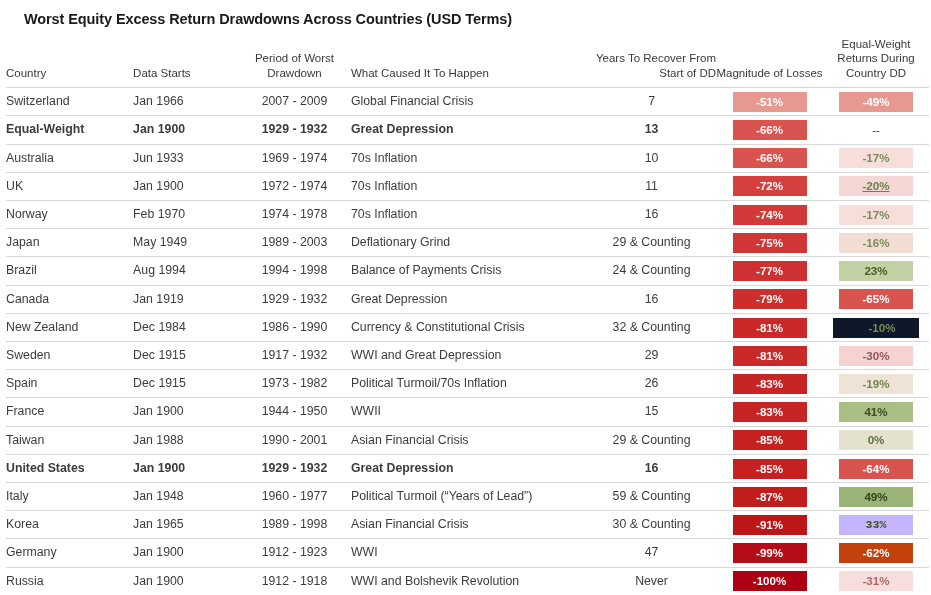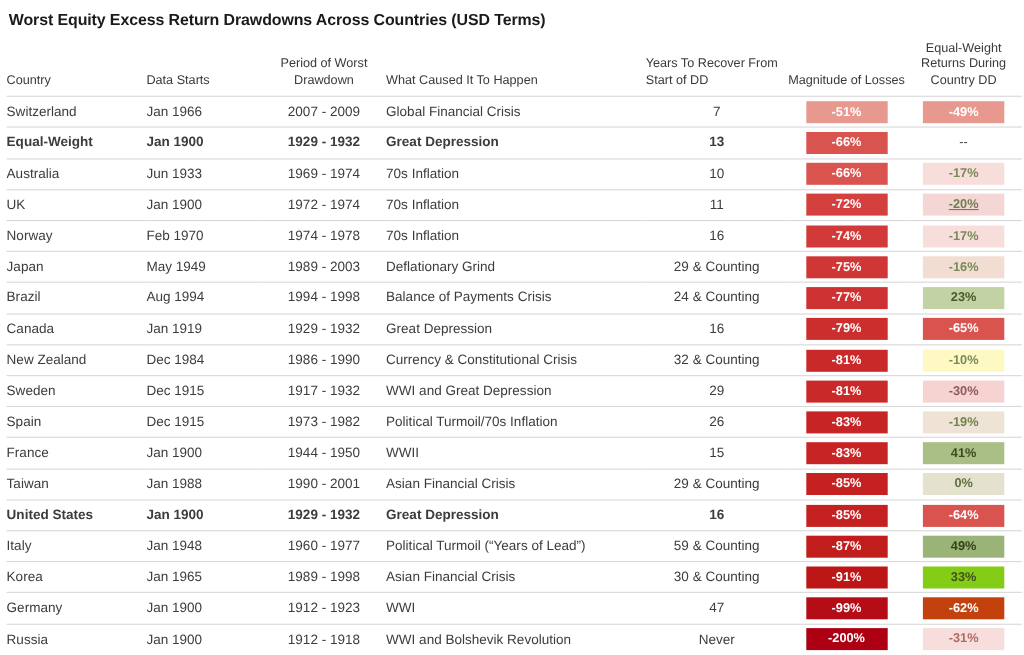--- a/index.html
+++ b/index.html
@@ -18,42 +18,42 @@
     position: relative;
     width: 931px;
     height: 595px;
     box-sizing: border-box;
     padding: 8px 0 0 0;
   }
   .title {
     font-size: 14.5px;
     font-weight: bold;
     color: #1a1a1a;
-    padding: 3px 0 10px 8px;
+    padding: 3px 0 10px 24px;
     letter-spacing: -0.1px;
   }
   table.grid {
     width: 923px;
     margin-left: 6px;
     border-collapse: collapse;
     table-layout: fixed;
   }
   table.grid thead th {
     font-size: 11.5px;
     font-weight: normal;
     color: #3a3a3a;
     vertical-align: bottom;
     padding: 0 0 7px 0;
     line-height: 1.25;
   }
   th.h-country   { width: 126px; text-align: left;   padding-left: 4px; }
   th.h-start     { width: 104px; text-align: left; }
   th.h-period    { width: 112px; text-align: center; }
   th.h-cause     { width: 234px; text-align: left; }
-  th.h-years     { width: 128px; text-align: left; margin-left: 41px; }
+  th.h-years     { width: 128px; text-align: right; margin-left: 41px; }
   th.h-mag       { width: 106px; }
   th.h-eqw       { width: 105px; text-align: center; }
 
   table.grid tbody td {
     font-size: 12.3px;
     color: #3c3c3c;
     border-top: 1px solid #d8d8d8;
     height: 27.2px;
     padding: 0;
     line-height: 27.2px;
@@ -181,21 +181,21 @@
           <td class="c-mag"><span class="chip" style="background: rgb(204, 45, 45); color: rgb(255, 255, 255);">-79%</span></td>
           <td class="c-eqw"><span class="chip" style="background: rgb(217, 83, 79); color: rgb(255, 255, 255);">-65%</span></td>
         </tr>
         <tr>
           <td class="c-country">New Zealand</td>
           <td class="c-start">Dec 1984</td>
           <td class="c-period">1986 - 1990</td>
           <td class="c-cause">Currency &amp; Constitutional Crisis</td>
           <td class="c-years">32 &amp; Counting</td>
           <td class="c-mag"><span class="chip" style="background: rgb(202, 41, 41); color: rgb(255, 255, 255);">-81%</span></td>
-          <td class="c-eqw"><span class="chip" style="background: #fef9c3; color: rgb(122, 138, 90);">-10%</span></td>
+          <td class="c-eqw"><span class="chip" style="background: #0f172a; color: rgb(122, 138, 90); padding-left: 12px;">-10%</span></td>
         </tr>
         <tr>
           <td class="c-country">Sweden</td>
           <td class="c-start">Dec 1915</td>
           <td class="c-period">1917 - 1932</td>
           <td class="c-cause">WWI and Great Depression</td>
           <td class="c-years">29</td>
           <td class="c-mag"><span class="chip" style="background: rgb(202, 41, 41); color: rgb(255, 255, 255);">-81%</span></td>
           <td class="c-eqw"><span class="chip" style="background: rgb(246, 211, 208); color: rgb(143, 90, 90);">-30%</span></td>
         </tr>
@@ -244,36 +244,36 @@
           <td class="c-mag"><span class="chip" style="background: rgb(194, 29, 29); color: rgb(255, 255, 255);">-87%</span></td>
           <td class="c-eqw"><span class="chip" style="background: rgb(154, 180, 119); color: rgb(52, 66, 25);">49%</span></td>
         </tr>
         <tr>
           <td class="c-country">Korea</td>
           <td class="c-start">Jan 1965</td>
           <td class="c-period">1989 - 1998</td>
           <td class="c-cause">Asian Financial Crisis</td>
           <td class="c-years">30 &amp; Counting</td>
           <td class="c-mag"><span class="chip" style="background: rgb(189, 22, 22); color: rgb(255, 255, 255);">-91%</span></td>
-          <td class="c-eqw"><span class="chip" style="background: #84cc16; color: rgb(63, 81, 34);">33%</span></td>
+          <td class="c-eqw"><span class="chip" style="background: #c4b5fd; color: rgb(63, 81, 34); font-family: Liberation Mono, monospace;">33%</span></td>
         </tr>
         <tr>
           <td class="c-country">Germany</td>
           <td class="c-start">Jan 1900</td>
           <td class="c-period">1912 - 1923</td>
           <td class="c-cause">WWI</td>
           <td class="c-years">47</td>
           <td class="c-mag"><span class="chip" style="background: rgb(180, 13, 23); color: rgb(255, 255, 255);">-99%</span></td>
           <td class="c-eqw"><span class="chip" style="background: #c2410c; color: rgb(255, 255, 255);">-62%</span></td>
         </tr>
         <tr>
           <td class="c-country">Russia</td>
           <td class="c-start">Jan 1900</td>
           <td class="c-period">1912 - 1918</td>
           <td class="c-cause">WWI and Bolshevik Revolution</td>
           <td class="c-years">Never</td>
-          <td class="c-mag"><span class="chip" style="background: rgb(173, 0, 19); color: rgb(255, 255, 255);">-200%</span></td>
+          <td class="c-mag"><span class="chip" style="background: rgb(173, 0, 19); color: rgb(255, 255, 255);">-100%</span></td>
           <td class="c-eqw"><span class="chip" style="background: rgb(247, 222, 220); color: rgb(176, 106, 100);">-31%</span></td>
         </tr>
       </tbody>
   </table>
 
 </div>
 
 </body></html>

